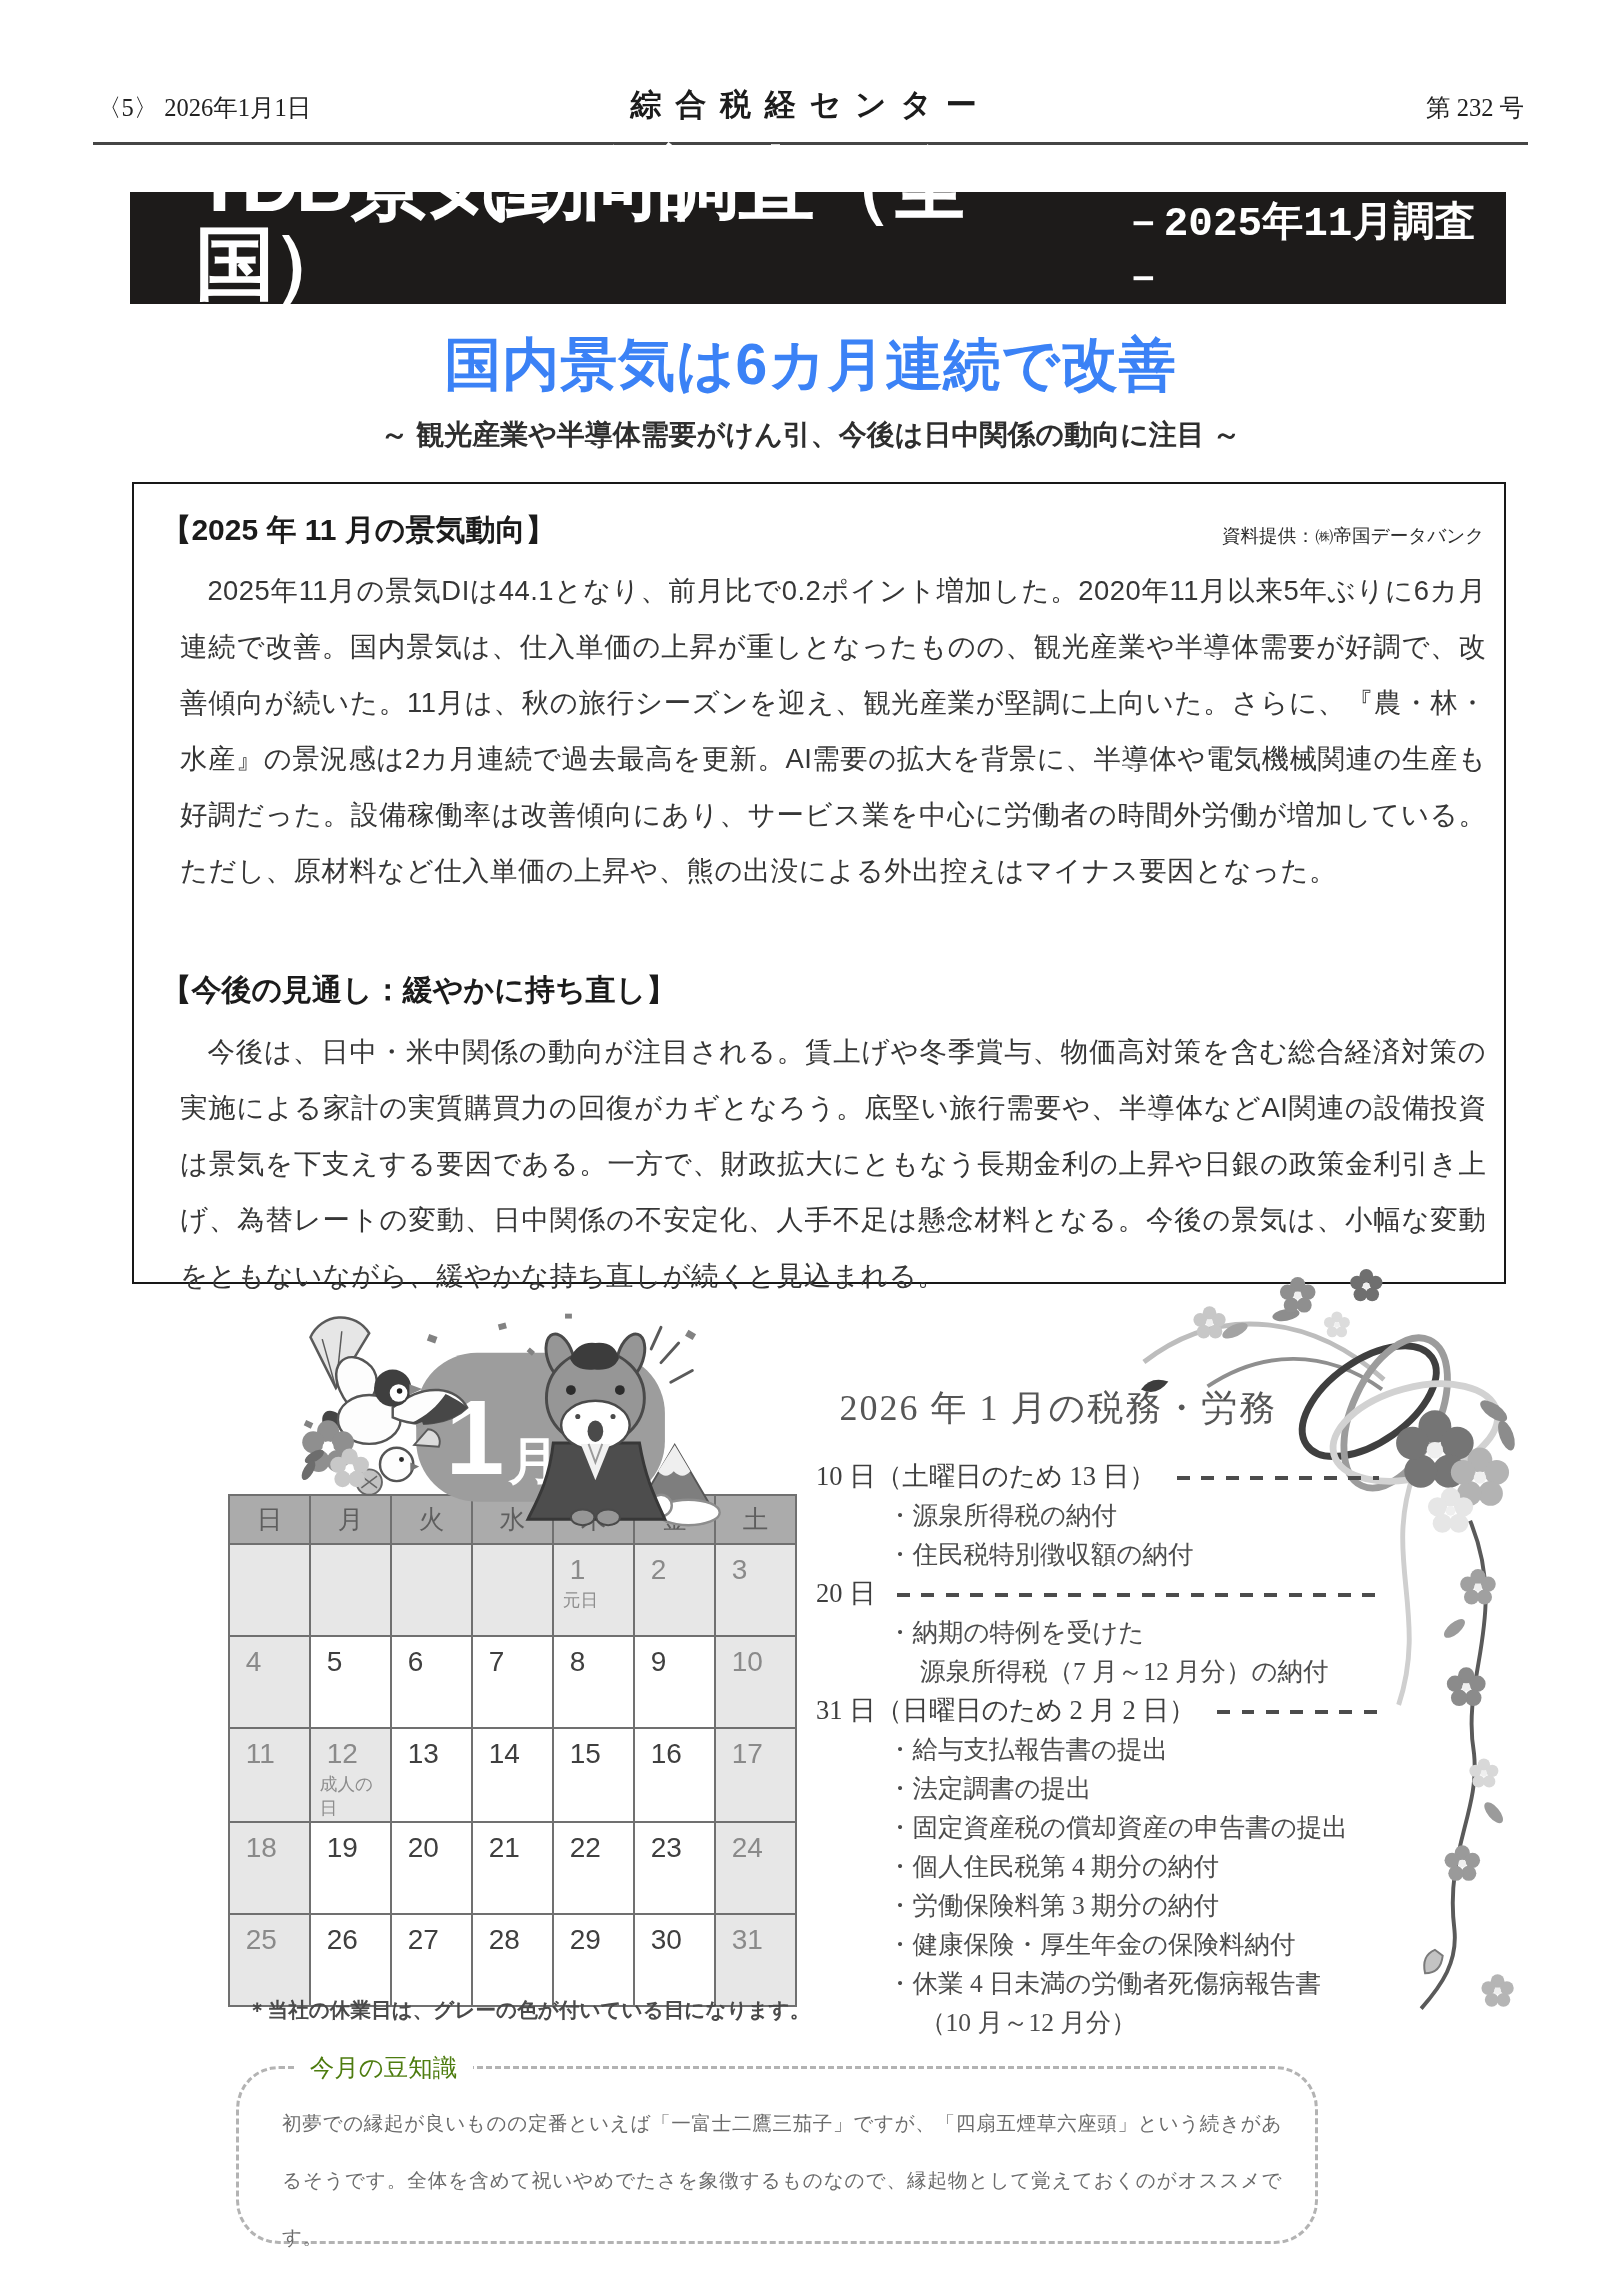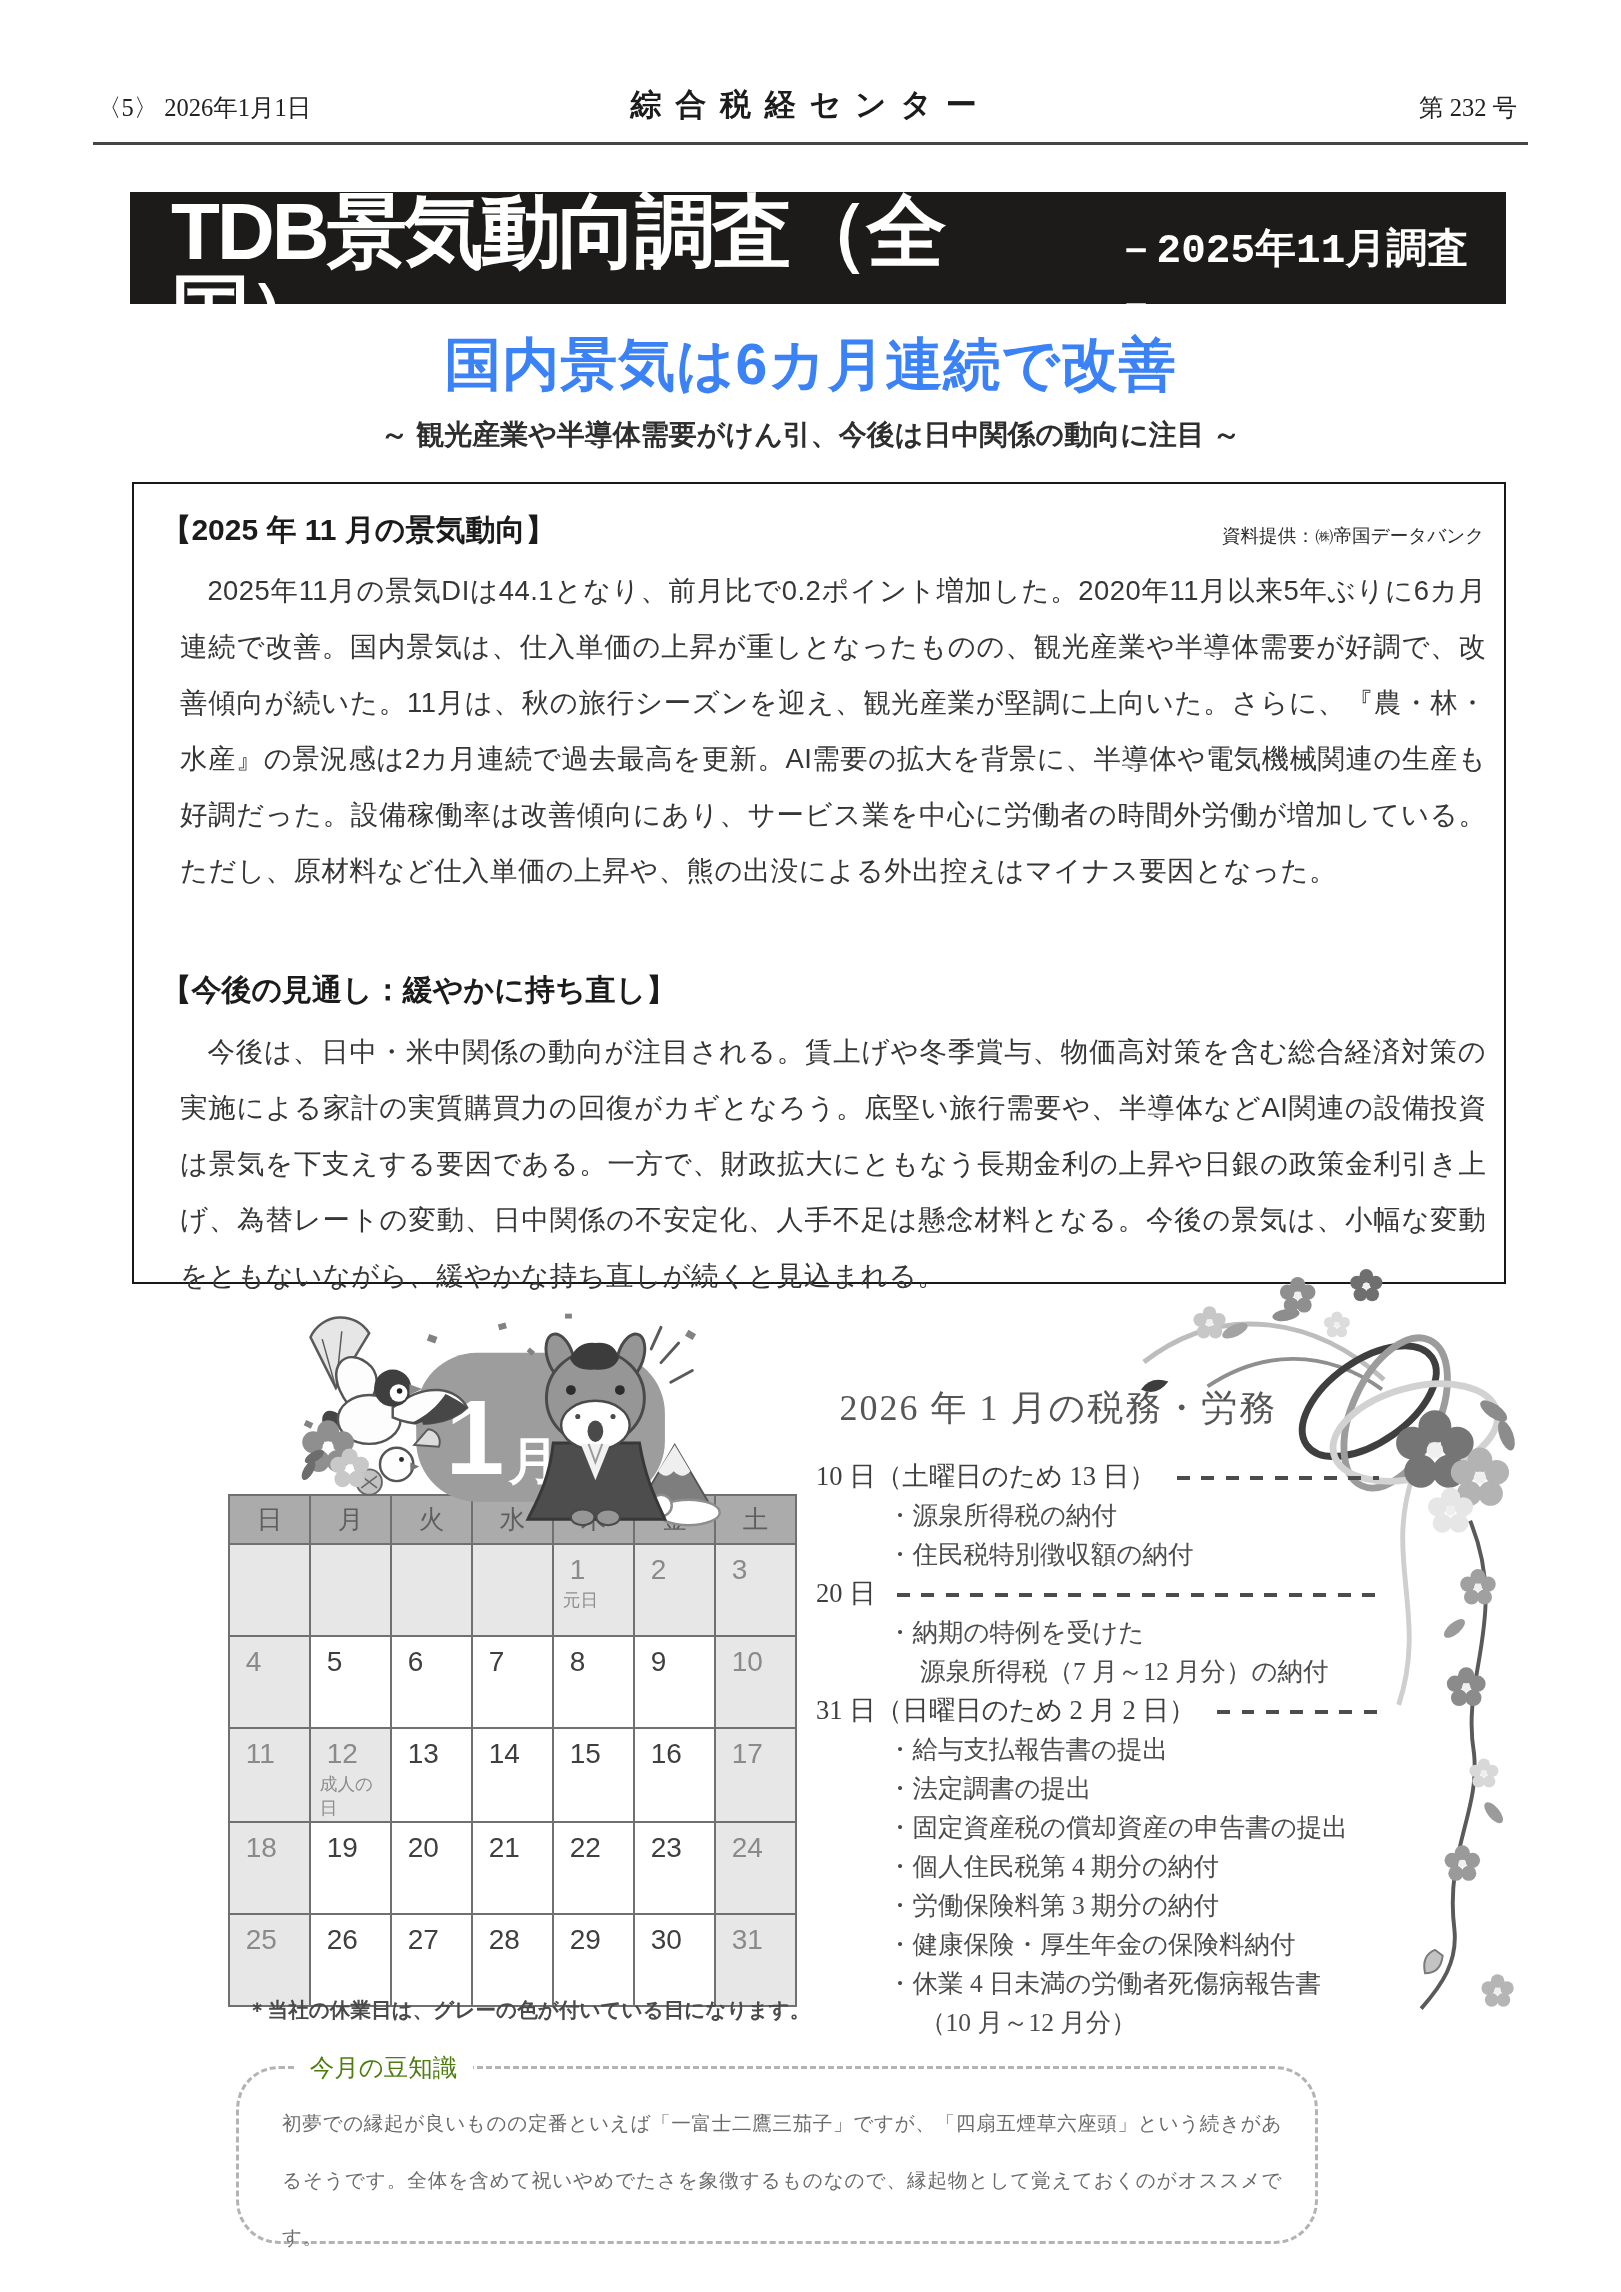--- a/index.html
+++ b/index.html
@@ -9,26 +9,26 @@
     font-family:"Liberation Sans", sans-serif; color:#333;
   }
   
   .masthead{
     position:absolute; left:93px; top:84px; width:1435px;
     border-bottom:3.9px solid #454545; padding-bottom:15.7px;
     font-family:"Liberation Serif", serif;
   }
   .masthead .issue-info{position:absolute; left:3.9px; bottom:17.6px; font-size:24.5px; color:#222;}
   .masthead .center-title{display:block; text-align:center; font-size:31px; font-weight:bold; letter-spacing:13.7px; color:#1c1c1c;}
-  .masthead .issue-number{position:absolute; right:11px; bottom:17.6px; font-size:24.5px; color:#222;}
+  .masthead .issue-number{position:absolute; right:4px; bottom:17.6px; font-size:24.5px; color:#222;}
   
   .banner{
     position:absolute; left:130px; top:192px; width:1376px; height:112px;
-    background:#1d1b1a; color:#fff; display:flex; align-items:flex-start;
-    padding-left:41px; box-sizing:border-box;
+    background:#1d1b1a; color:#fff; display:flex; align-items:flex-end;
+    padding-left:65px; box-sizing:border-box;
   }
   .banner .banner-title{font-size:80px; font-weight:900; letter-spacing:-2.9px; line-height:1;}
   .banner .banner-survey{font-size:41px; font-weight:700; margin-left:25.5px; margin-top:29px; letter-spacing:0;font-family:Liberation Mono, monospace;}
   
   .headline{position:absolute; left:0; top:327px; width:100%; text-align:center;
     font-size:57px; font-weight:900; color:#3b82f6; letter-spacing:1px;}
   .subheadline{position:absolute; left:0; top:416px; width:100%; text-align:center;
     font-size:28px; font-weight:700; color:#2e2e2e;}
   
   .report-box{

